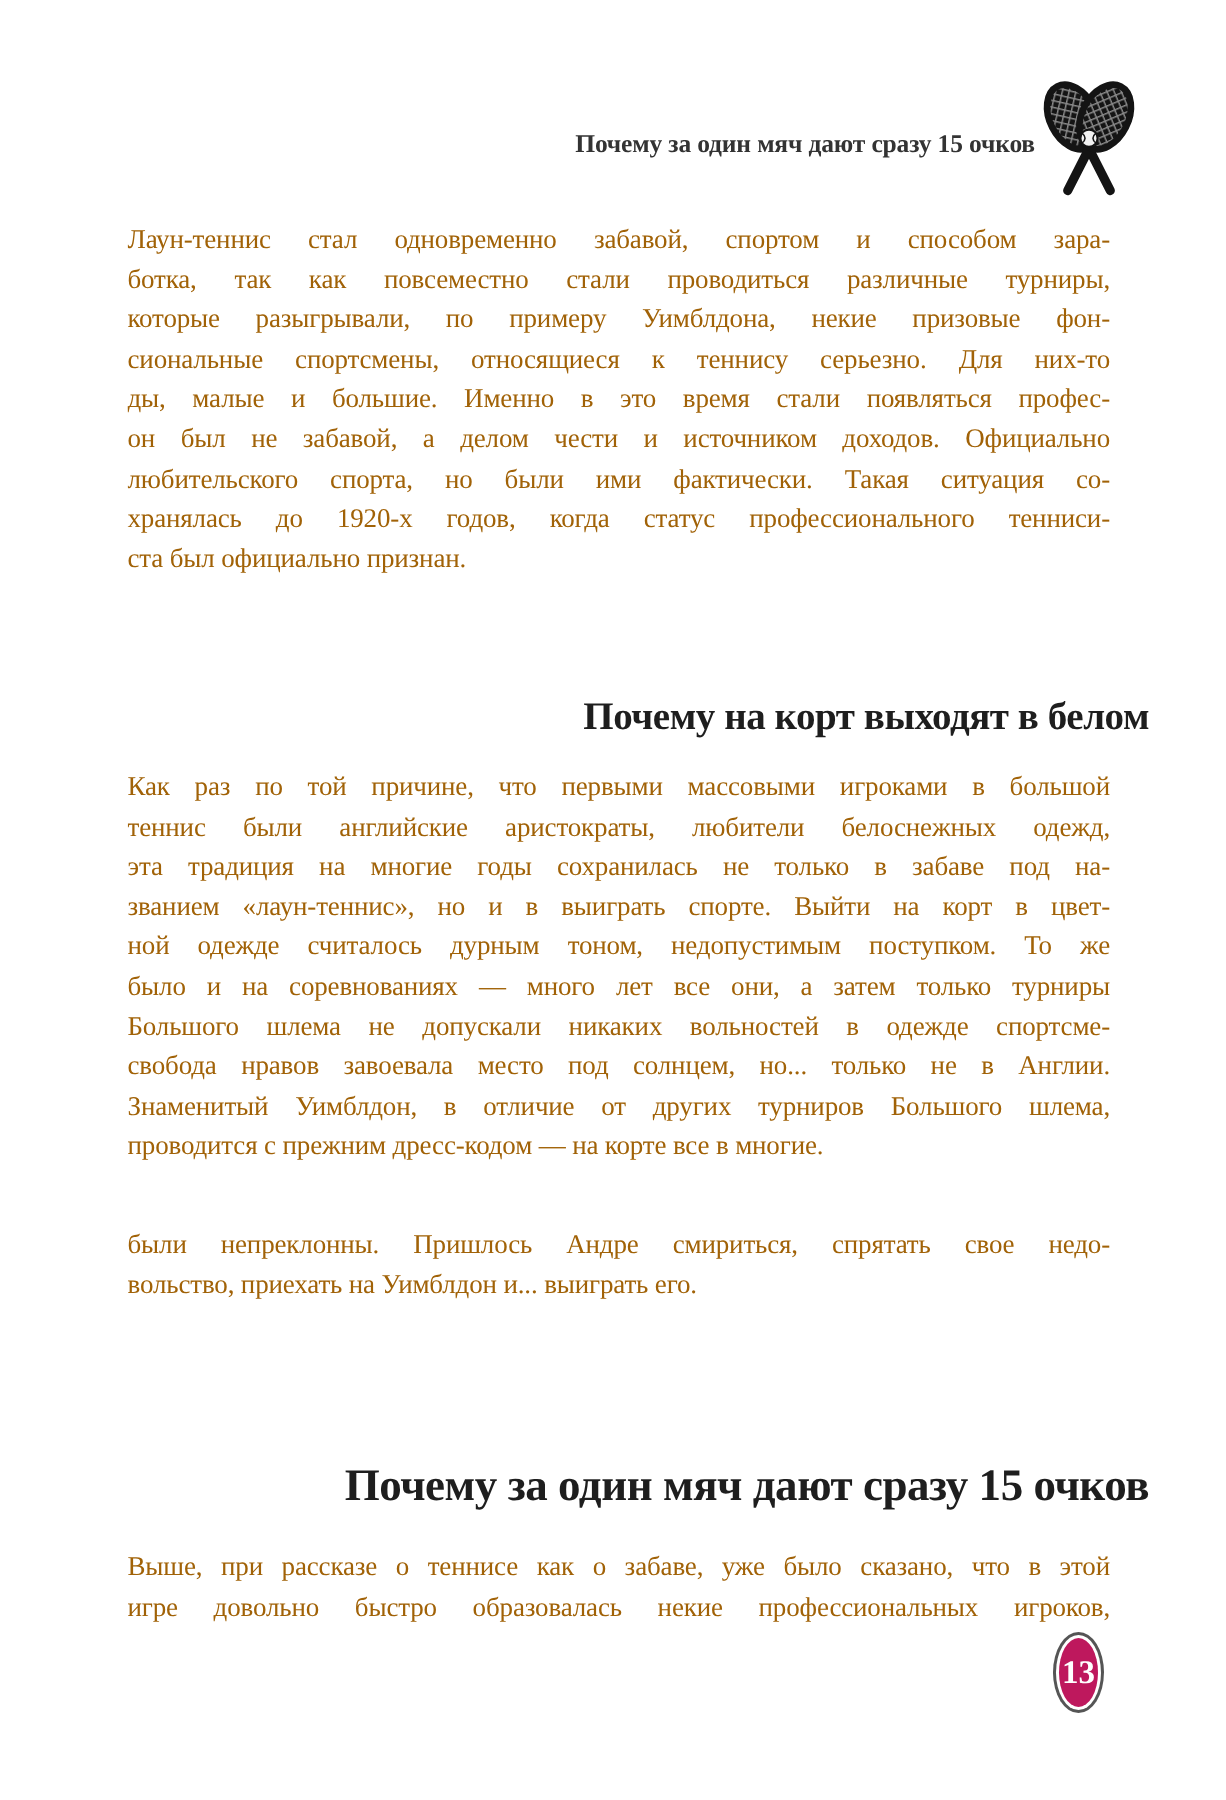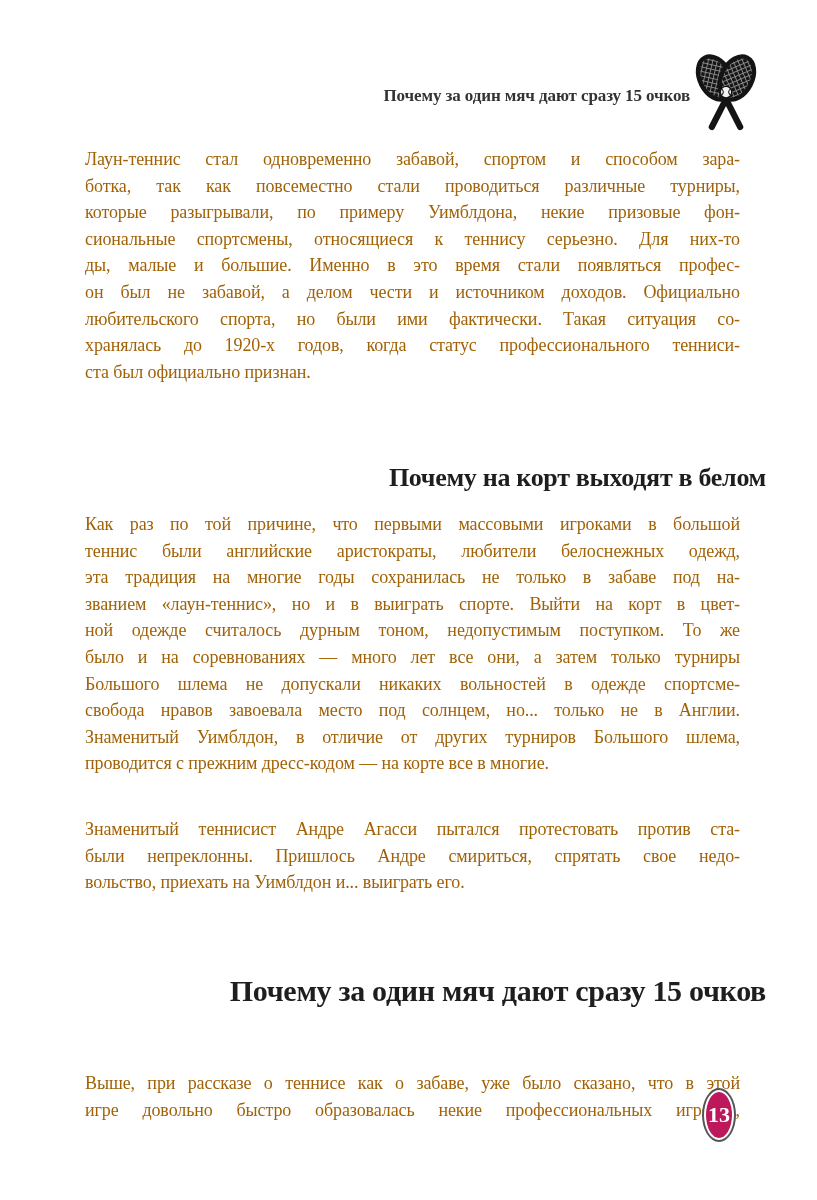--- a/index.html
+++ b/index.html
@@ -45,21 +45,21 @@
     text-align: justify;
     text-align-last: justify;
     overflow: hidden;
   }
   .para .line.last {
     text-align-last: left;
   }
   .p1 { top: 146px; }
   .p2 { top: 511px; }
   .p3 { top: 816px; }
-  .p4 { top: 1070px; }
+  .p4 { top: 1031px; }
   
   .section-heading {
     position: absolute;
     left: 101px;
     width: 653px;
     margin: 12px;
     text-align: right;
     color: #1e1e1e;
     font-weight: bold;
     letter-spacing: -0.3px;
@@ -138,21 +138,20 @@
       <div class="line">званием «лаун-теннис», но и в выиграть спорте. Выйти на корт в цвет-</div>
       <div class="line">ной одежде считалось дурным тоном, недопустимым поступком. То же</div>
       <div class="line">было и на соревнованиях — много лет все они, а затем только турниры</div>
       <div class="line">Большого шлема не допускали никаких вольностей в одежде спортсме-</div>
       <div class="line">свобода нравов завоевала место под солнцем, но... только не в Англии.</div>
       <div class="line">Знаменитый Уимблдон, в отличие от других турниров Большого шлема,</div>
       <div class="line last">проводится с прежним дресс-кодом — на корте все в многие.</div>
     </div>
 
   <div class="para p3">
-      <div class="line">Знаменитый теннисист Андре Агасси пытался протестовать против ста-</div>
       <div class="line">были непреклонны. Пришлось Андре смириться, спрятать свое недо-</div>
       <div class="line last">вольство, приехать на Уимблдон и... выиграть его.</div>
     </div>
 
   <h2 class="section-heading h2x">Почему за один мяч дают сразу 15 очков</h2>
 
   <div class="para p4">
       <div class="line">Выше, при рассказе о теннисе как о забаве, уже было сказано, что в этой</div>
       <div class="line">игре довольно быстро образовалась некие профессиональных игроков,</div>
     </div>

